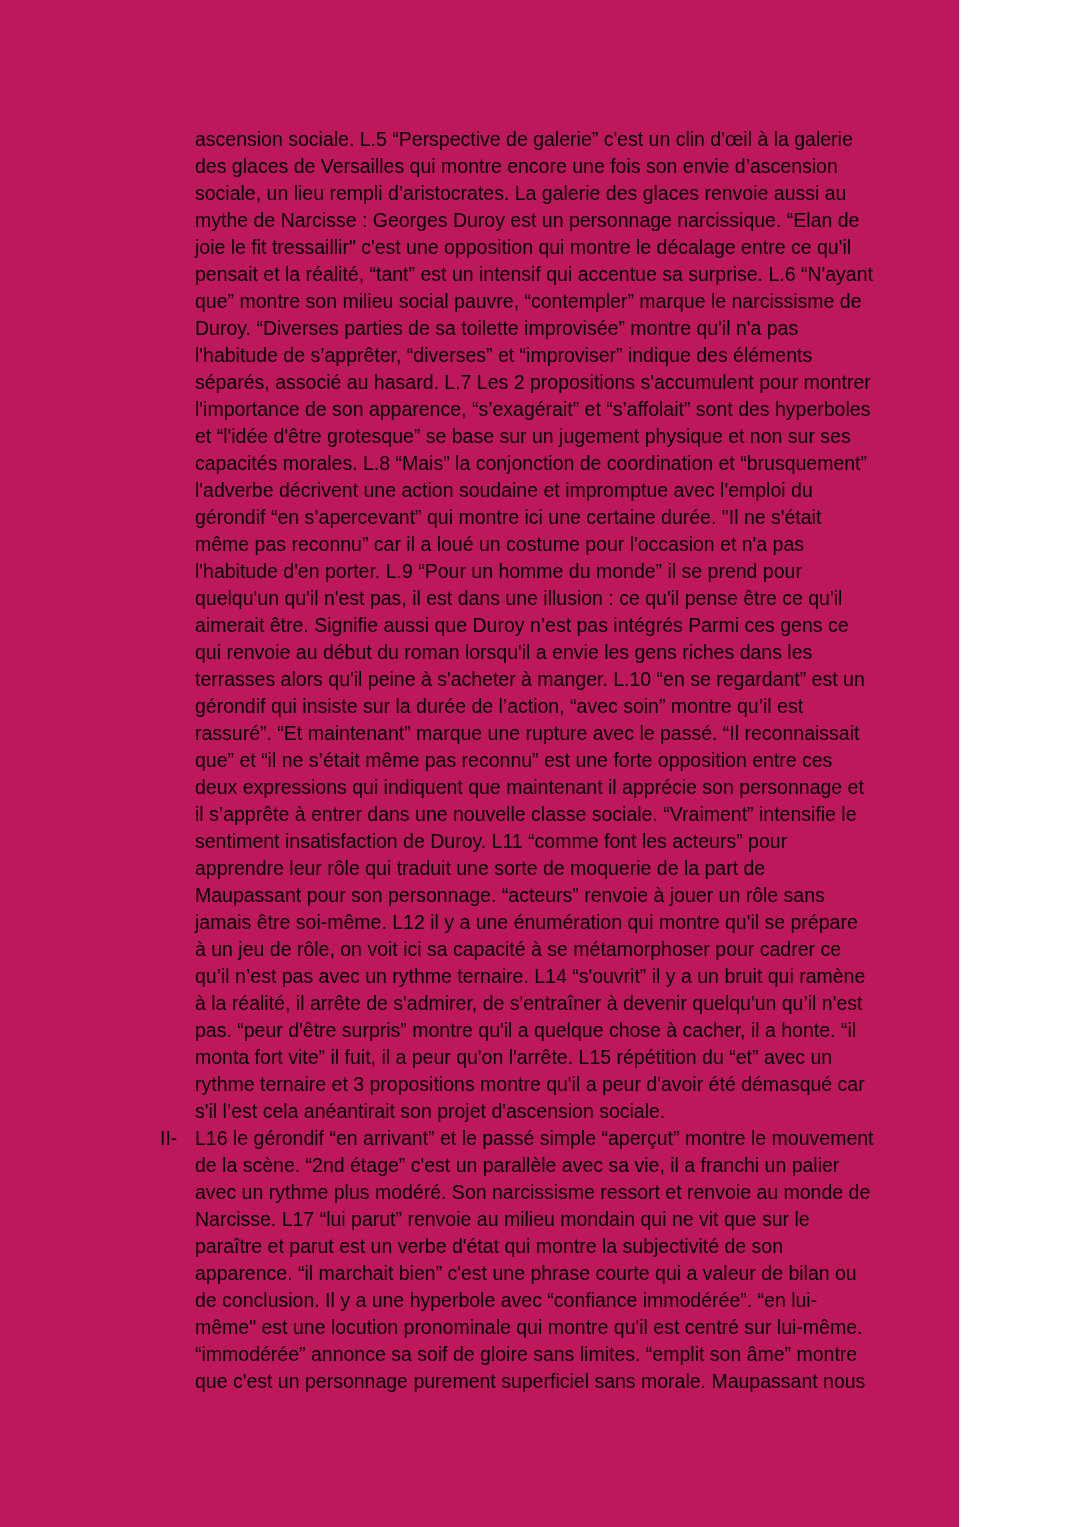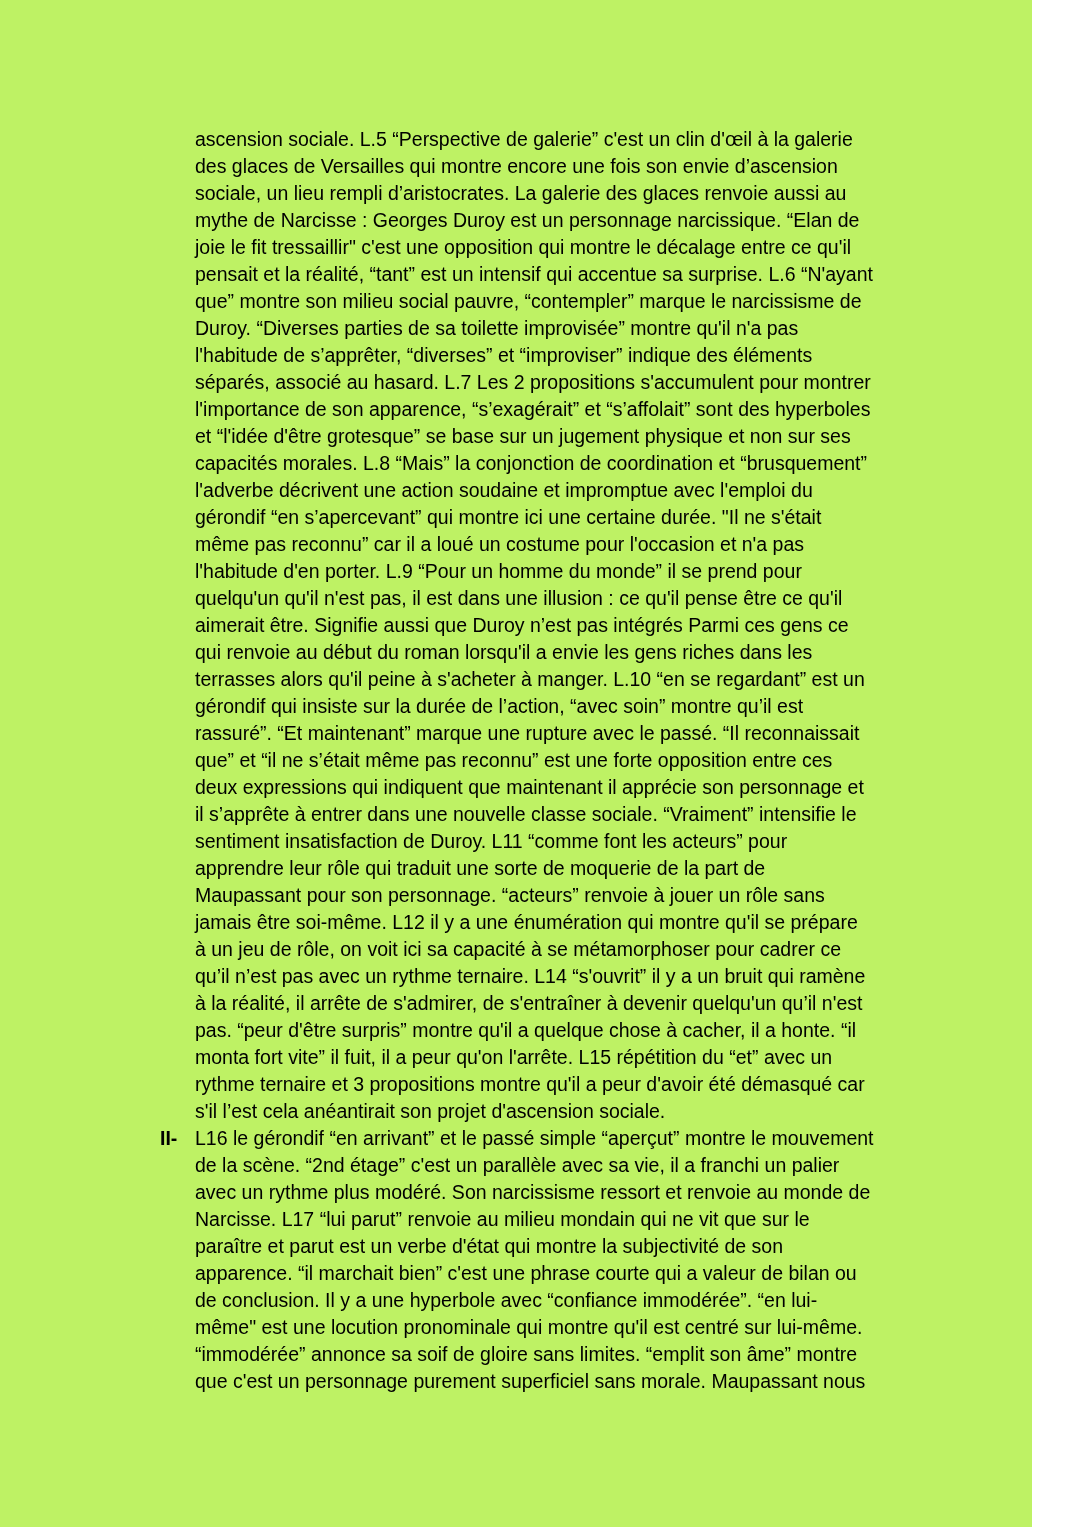--- a/index.html
+++ b/index.html
@@ -10,43 +10,42 @@
     width: 1080px;
     height: 1527px;
     background: #ffffff;
     position: relative;
     overflow: hidden;
   }
   .page {
     position: absolute;
     top: 0;
     left: 0;
-    width: 1032px;
+    width: 959px;
     height: 1527px;
-    background: #bef264;
+    background: #be185d;
   }
   .doc {
     position: absolute;
     top: 126px;
     left: 160px;
     color: #000000;
     font-family: "Liberation Sans", "DejaVu Sans", sans-serif;
     font-size: 19.5px;
     line-height: 27px;
   }
   .para {
     display: flex;
     align-items: flex-start;
     margin: 0;
   }
   .marker {
     flex: none;
     width: 35px;
     white-space: pre;
-    font-weight: bold;
   }
   .text {
     flex: none;
     white-space: pre;
   }
 </style>
 </head>
 <body>
 
 <div class="page">

